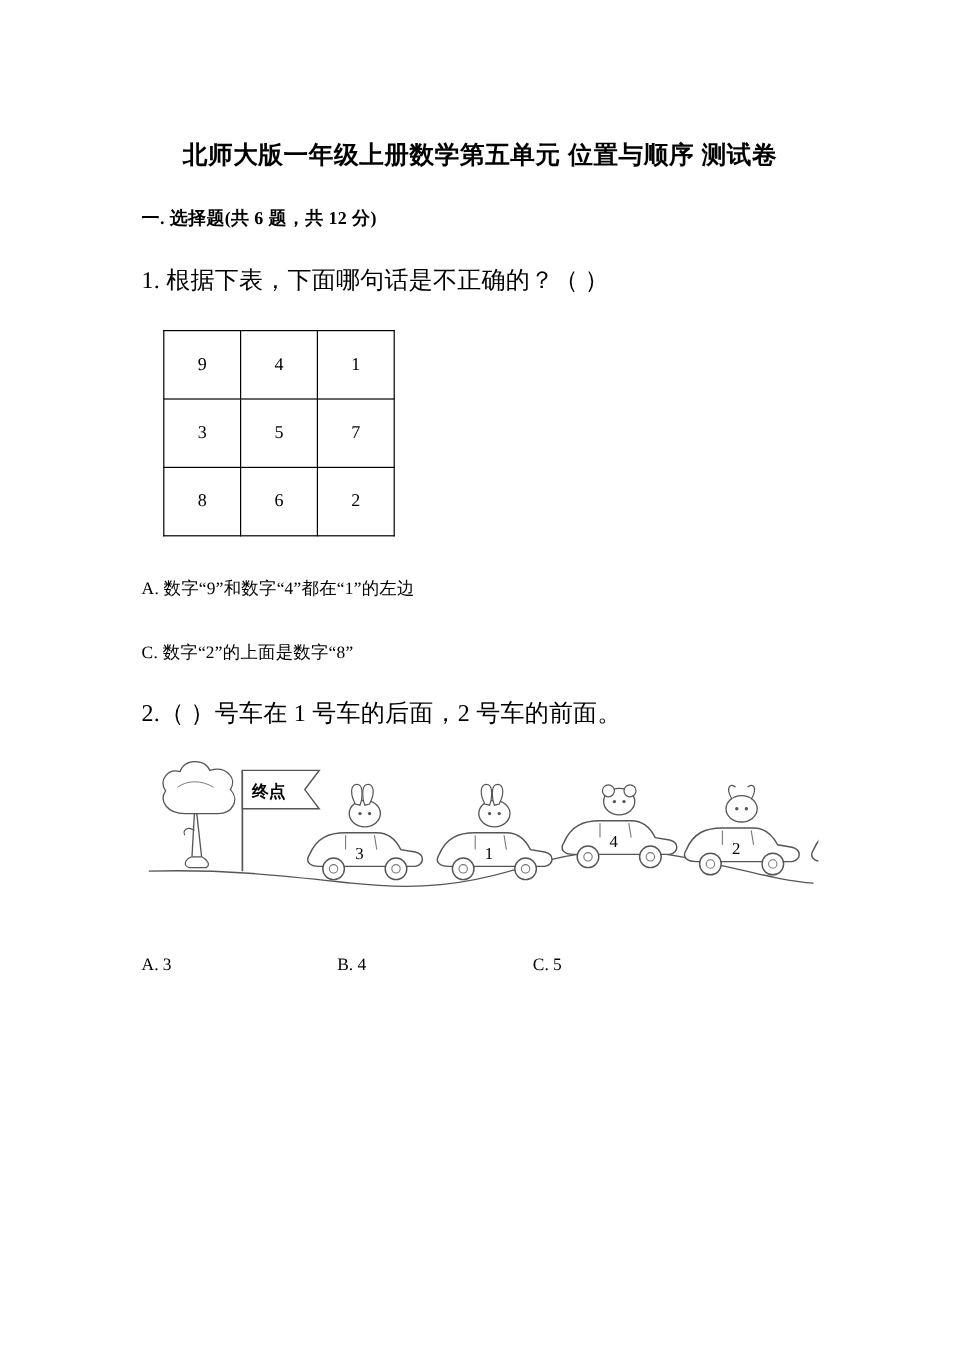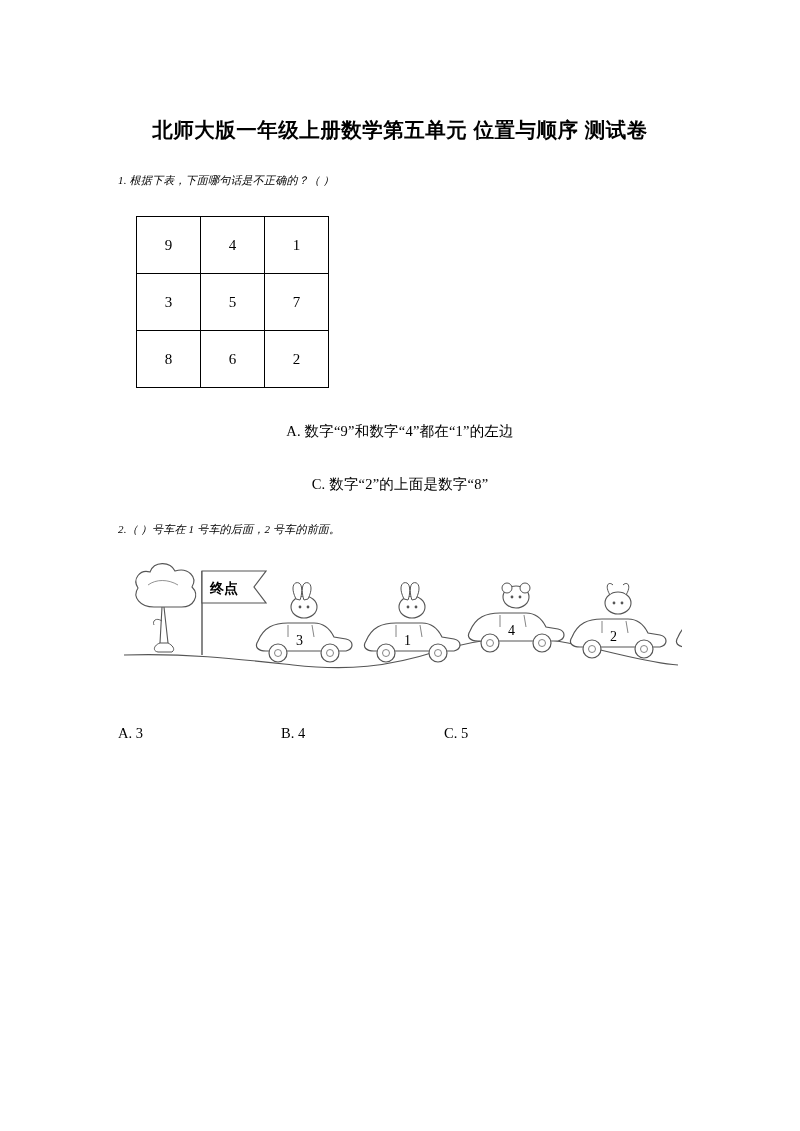--- a/index.html
+++ b/index.html
@@ -31,30 +31,28 @@
     letter-spacing: 0.5px;
     margin: 0 0 6px 0;
   }
   .section-heading {
     font-size: 15px;
     font-weight: bold;
     margin: 28px 0 0 0;
     letter-spacing: 0.3px;
   }
   .question {
-    font-size: 11px;
+    font-size: 20px;
     margin: 28px 0 0 0;
     letter-spacing: 0.2px;
-    font-style: italic;
   }
   .option {
     font-size: 14.5px;
     margin: 34px 0 0 0;
     letter-spacing: 0.2px;
-    text-align: center;
   }
   
   .grid-wrap {
     margin: 28px 0 0 18px;
   }
   table.numgrid {
     border-collapse: collapse;
   }
   table.numgrid td {
     width: 61px;
@@ -88,20 +86,21 @@
     margin-top: 36px;
   }
 </style>
 </head>
 <body>
 
 <div class="page">
 
   <h1 class="doc-title">北师大版一年级上册数学第五单元 位置与顺序 测试卷</h1>
 
+  <div class="section-heading">一. 选择题(共 6 题，共 12 分)</div>
 
   <div class="question">1. 根据下表，下面哪句话是不正确的？（          ）</div>
 
   <div class="grid-wrap">
     <table class="numgrid">
       <tbody>
           <tr>
         <td>9</td>
         <td>4</td>
         <td>1</td>

